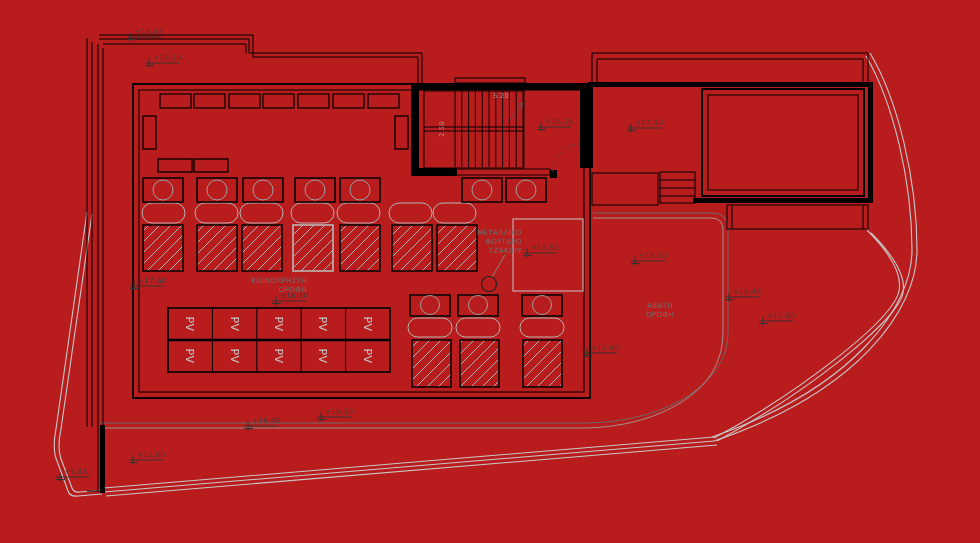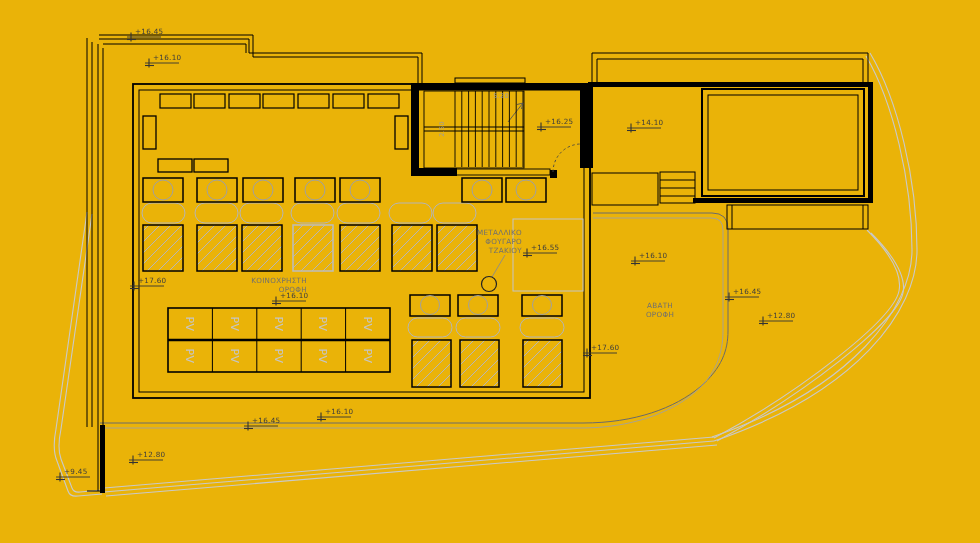--- a/index.html
+++ b/index.html
@@ -1,16 +1,16 @@
 <!DOCTYPE html>
 <html><head>
 <meta charset="utf-8">
 <style>
   html,body{margin:0;padding:0;background:#fff;}
-  #plan-wrap{position:relative;width:980px;height:543px;background:#eab308;overflow:hidden;
+  #plan-wrap{position:relative;width:980px;height:543px;background:#b91c1c;overflow:hidden;
              font-family:"DejaVu Sans", sans-serif;}
   svg{position:absolute;left:0;top:0;}
   svg text{letter-spacing:.3px;}
 </style>
 </head>
 <body>
 
 <div id="plan-wrap">
   <svg id="plan-svg" width="980" height="543" viewBox="0 0 980 543">
     <defs>

